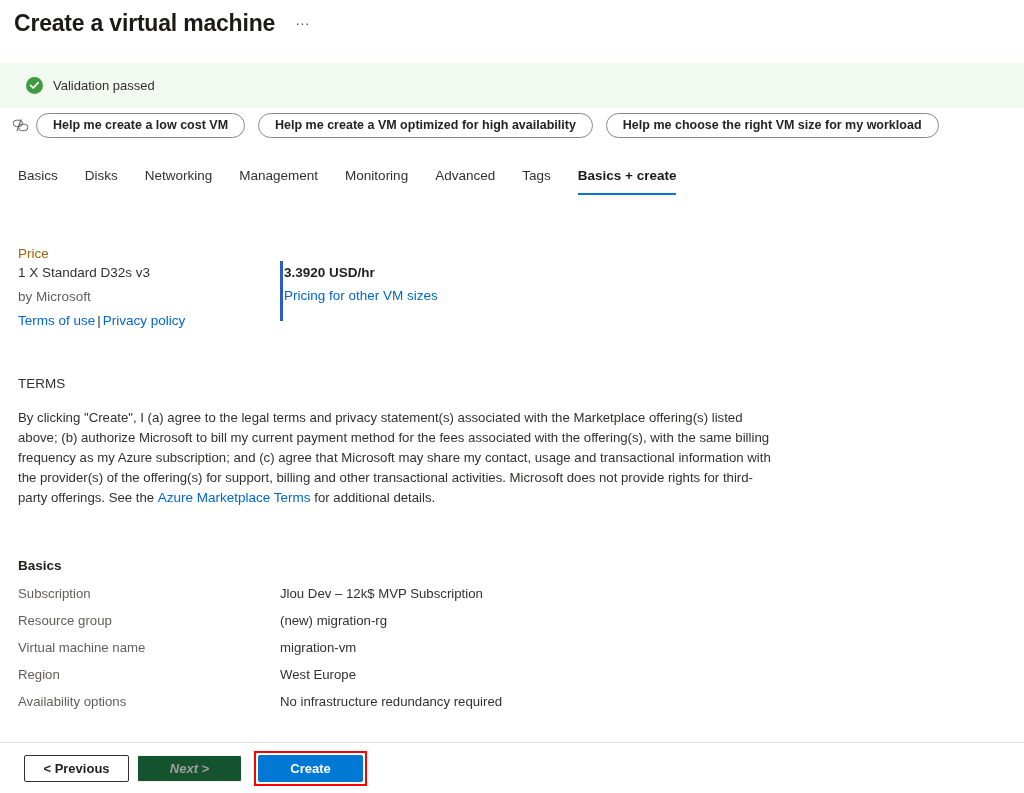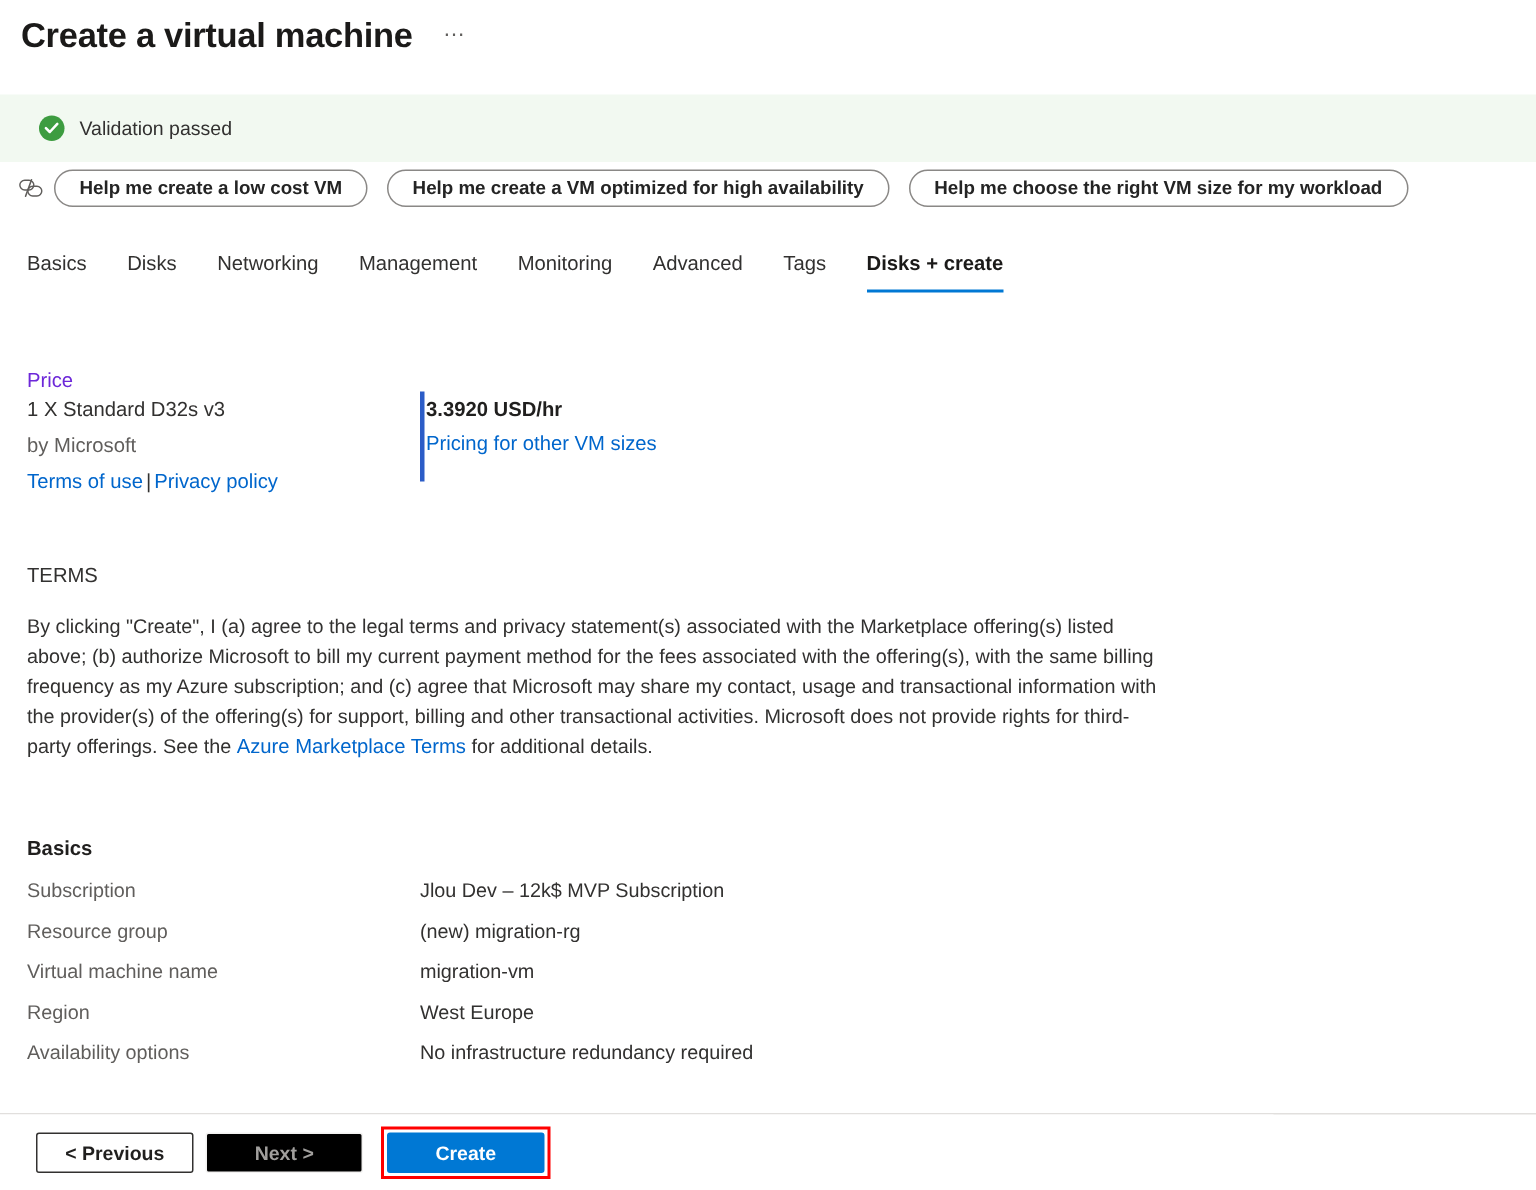--- a/index.html
+++ b/index.html
@@ -146,21 +146,21 @@
     left: 0;
     top: 228px;
     width: 1024px;
     height: 514px;
     padding: 0 18px;
     box-sizing: border-box;
   }
 
   .section-label {
     font-size: 13.5px;
-    color: #6d28d9;
+    color: #a16207;
     margin: 18px 0 0 0;
   }
 
   
   .price-grid {
     display: flex;
   }
   .price-left {
     width: 262px;
     flex: 0 0 262px;
@@ -279,24 +279,25 @@
     box-sizing: border-box;
     padding: 0 14px;
     margin-right: 8px;
   }
   .btn-secondary {
     background: #ffffff;
     border: 1px solid #323130;
     color: #201f1e;
   }
   .btn-disabled {
-    background: #000000;
+    background: #14532d;
     border: 1px solid #f3f2f1;
     color: #a19f9d;
     cursor: default;
+    font-style: italic;
   }
   .btn-primary {
     background: #0078d4;
     border: 1px solid #0078d4;
     color: #ffffff;
   }
   .highlight-box {
     border: 2px solid #ff0000;
     padding: 2px;
     display: inline-flex;
@@ -336,21 +337,21 @@
 </div>
 
 <div class="tab-row">
   <div class="tab">Basics</div>
   <div class="tab">Disks</div>
   <div class="tab">Networking</div>
   <div class="tab">Management</div>
   <div class="tab">Monitoring</div>
   <div class="tab">Advanced</div>
   <div class="tab">Tags</div>
-  <div class="tab active">Disks + create</div>
+  <div class="tab active">Basics + create</div>
 </div>
 
 <div class="content">
 
   <div class="section-label">Price</div>
 
   <div class="price-grid">
     <div class="price-left">
       <div class="price-line">1 X Standard D32s v3</div>
       <div class="price-line muted">by Microsoft</div>

